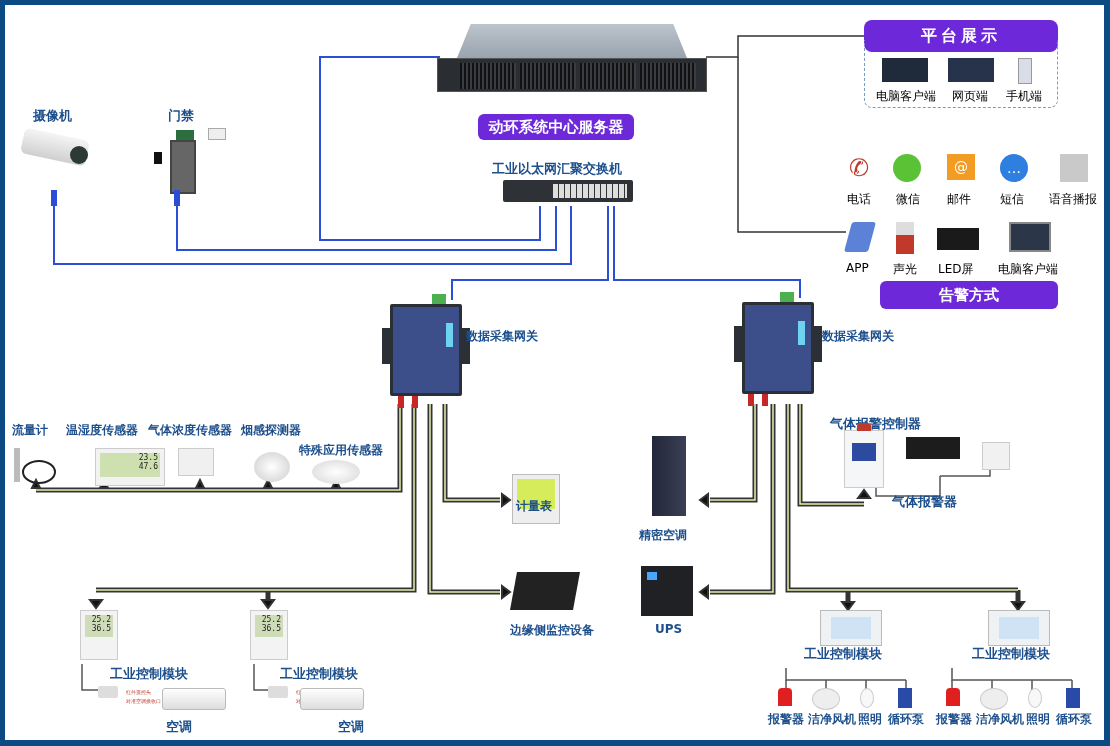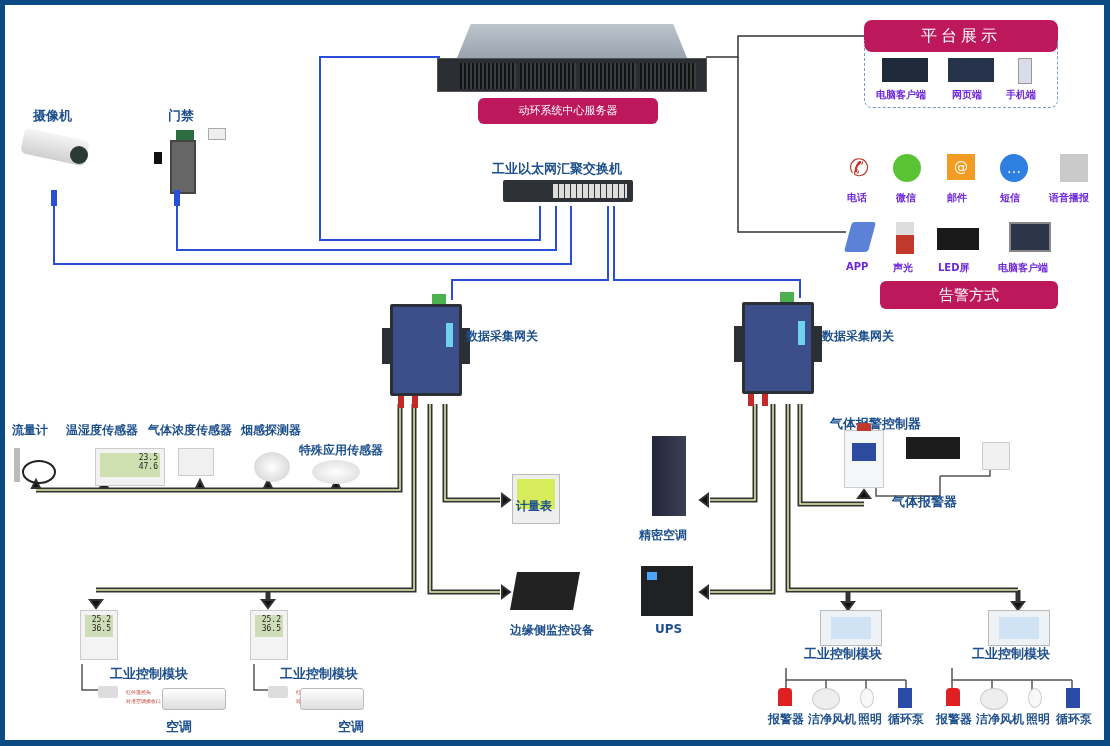--- a/index.html
+++ b/index.html
@@ -1,22 +1,22 @@
 <!DOCTYPE html>
 <html><head>
 <meta charset="utf-8">
 <style>
   html,body{margin:0;padding:0;background:#fff;}
   body{width:1110px;height:746px;position:relative;overflow:hidden;font-family:"DejaVu Sans","Liberation Sans",sans-serif;}
   .frame{position:absolute;left:0;top:0;width:1110px;height:746px;box-sizing:border-box;border-left:5px solid #0b4a82;border-top:5px solid #0b4a82;border-right:6px solid #0b4a82;border-bottom:6px solid #0b4a82;pointer-events:none;}
   svg.wires{position:absolute;left:0;top:0;}
   .lbl{position:absolute;color:#1d4f8c;font-weight:bold;font-size:13px;white-space:nowrap;}
   .lbl.sm{font-size:12px;}
-  .plain{position:absolute;color:#6d28d9;font-size:10px;white-space:nowrap;font-weight:bold;}
-  .banner{position:absolute;background:#be185d;color:#fff;font-weight:normal;text-align:center;border-radius:6px;}
+  .plain{position:absolute;color:#000000;font-size:12px;white-space:nowrap;font-weight:normal;}
+  .banner{position:absolute;background:#6d28d9;color:#fff;font-weight:bold;text-align:center;border-radius:6px;}
   .dev{position:absolute;}
   
   .server{left:437px;top:24px;width:270px;height:68px;}
   .server .top{position:absolute;left:20px;top:0;width:230px;height:34px;background:linear-gradient(#bcc4cc,#9aa4ae);clip-path:polygon(6% 0,94% 0,100% 100%,0 100%);}
   .server .front{position:absolute;left:0;top:34px;width:270px;height:34px;background:#2a2d31;border:1px solid #555;box-sizing:border-box;}
   .server .bay{position:absolute;top:4px;height:26px;width:56px;background:repeating-linear-gradient(90deg,#111 0 2px,#3a3d42 2px 4px);}
   
   .switch{left:503px;top:180px;width:130px;height:22px;background:#2e3135;border-radius:2px;}
   .switch .ports{position:absolute;right:6px;top:4px;width:74px;height:14px;background:repeating-linear-gradient(90deg,#ddd 0 5px,#333 5px 6px);}
   
@@ -129,21 +129,21 @@
 
 <div class="dev server">
   <div class="top"></div>
   <div class="front">
     <div class="bay" style="left:22px"></div>
       <div class="bay" style="left:82px"></div>
     <div class="bay" style="left:142px"></div>
       <div class="bay" style="left:202px"></div>
   </div>
 </div>
-<div class="banner" style="left:478px;top:98px;width:180px;height:26px;line-height:26px;font-size:11px;">动环系统中心服务器</div>
+<div class="banner" style="left:478px;top:114px;width:156px;height:26px;line-height:26px;font-size:15px;">动环系统中心服务器</div>
 
 <div class="banner" style="left:864px;top:20px;width:194px;height:32px;line-height:32px;font-size:16px;letter-spacing:4px;border-radius:8px;">平台展示</div>
 <div class="dash-box"></div>
 <div class="dev" style="left:882px;top:58px;width:46px;height:24px;background:#1f2a3a;"></div>
 <div class="dev" style="left:948px;top:58px;width:46px;height:24px;background:#26334a;"></div>
 <div class="dev" style="left:1018px;top:58px;width:12px;height:24px;background:#d8dde8;border:1px solid #999;"></div>
 <span class="plain" style="left:876px;top:88px;">电脑客户端</span>
 <span class="plain" style="left:952px;top:88px;">网页端</span>
 <span class="plain" style="left:1006px;top:88px;">手机端</span>
 

